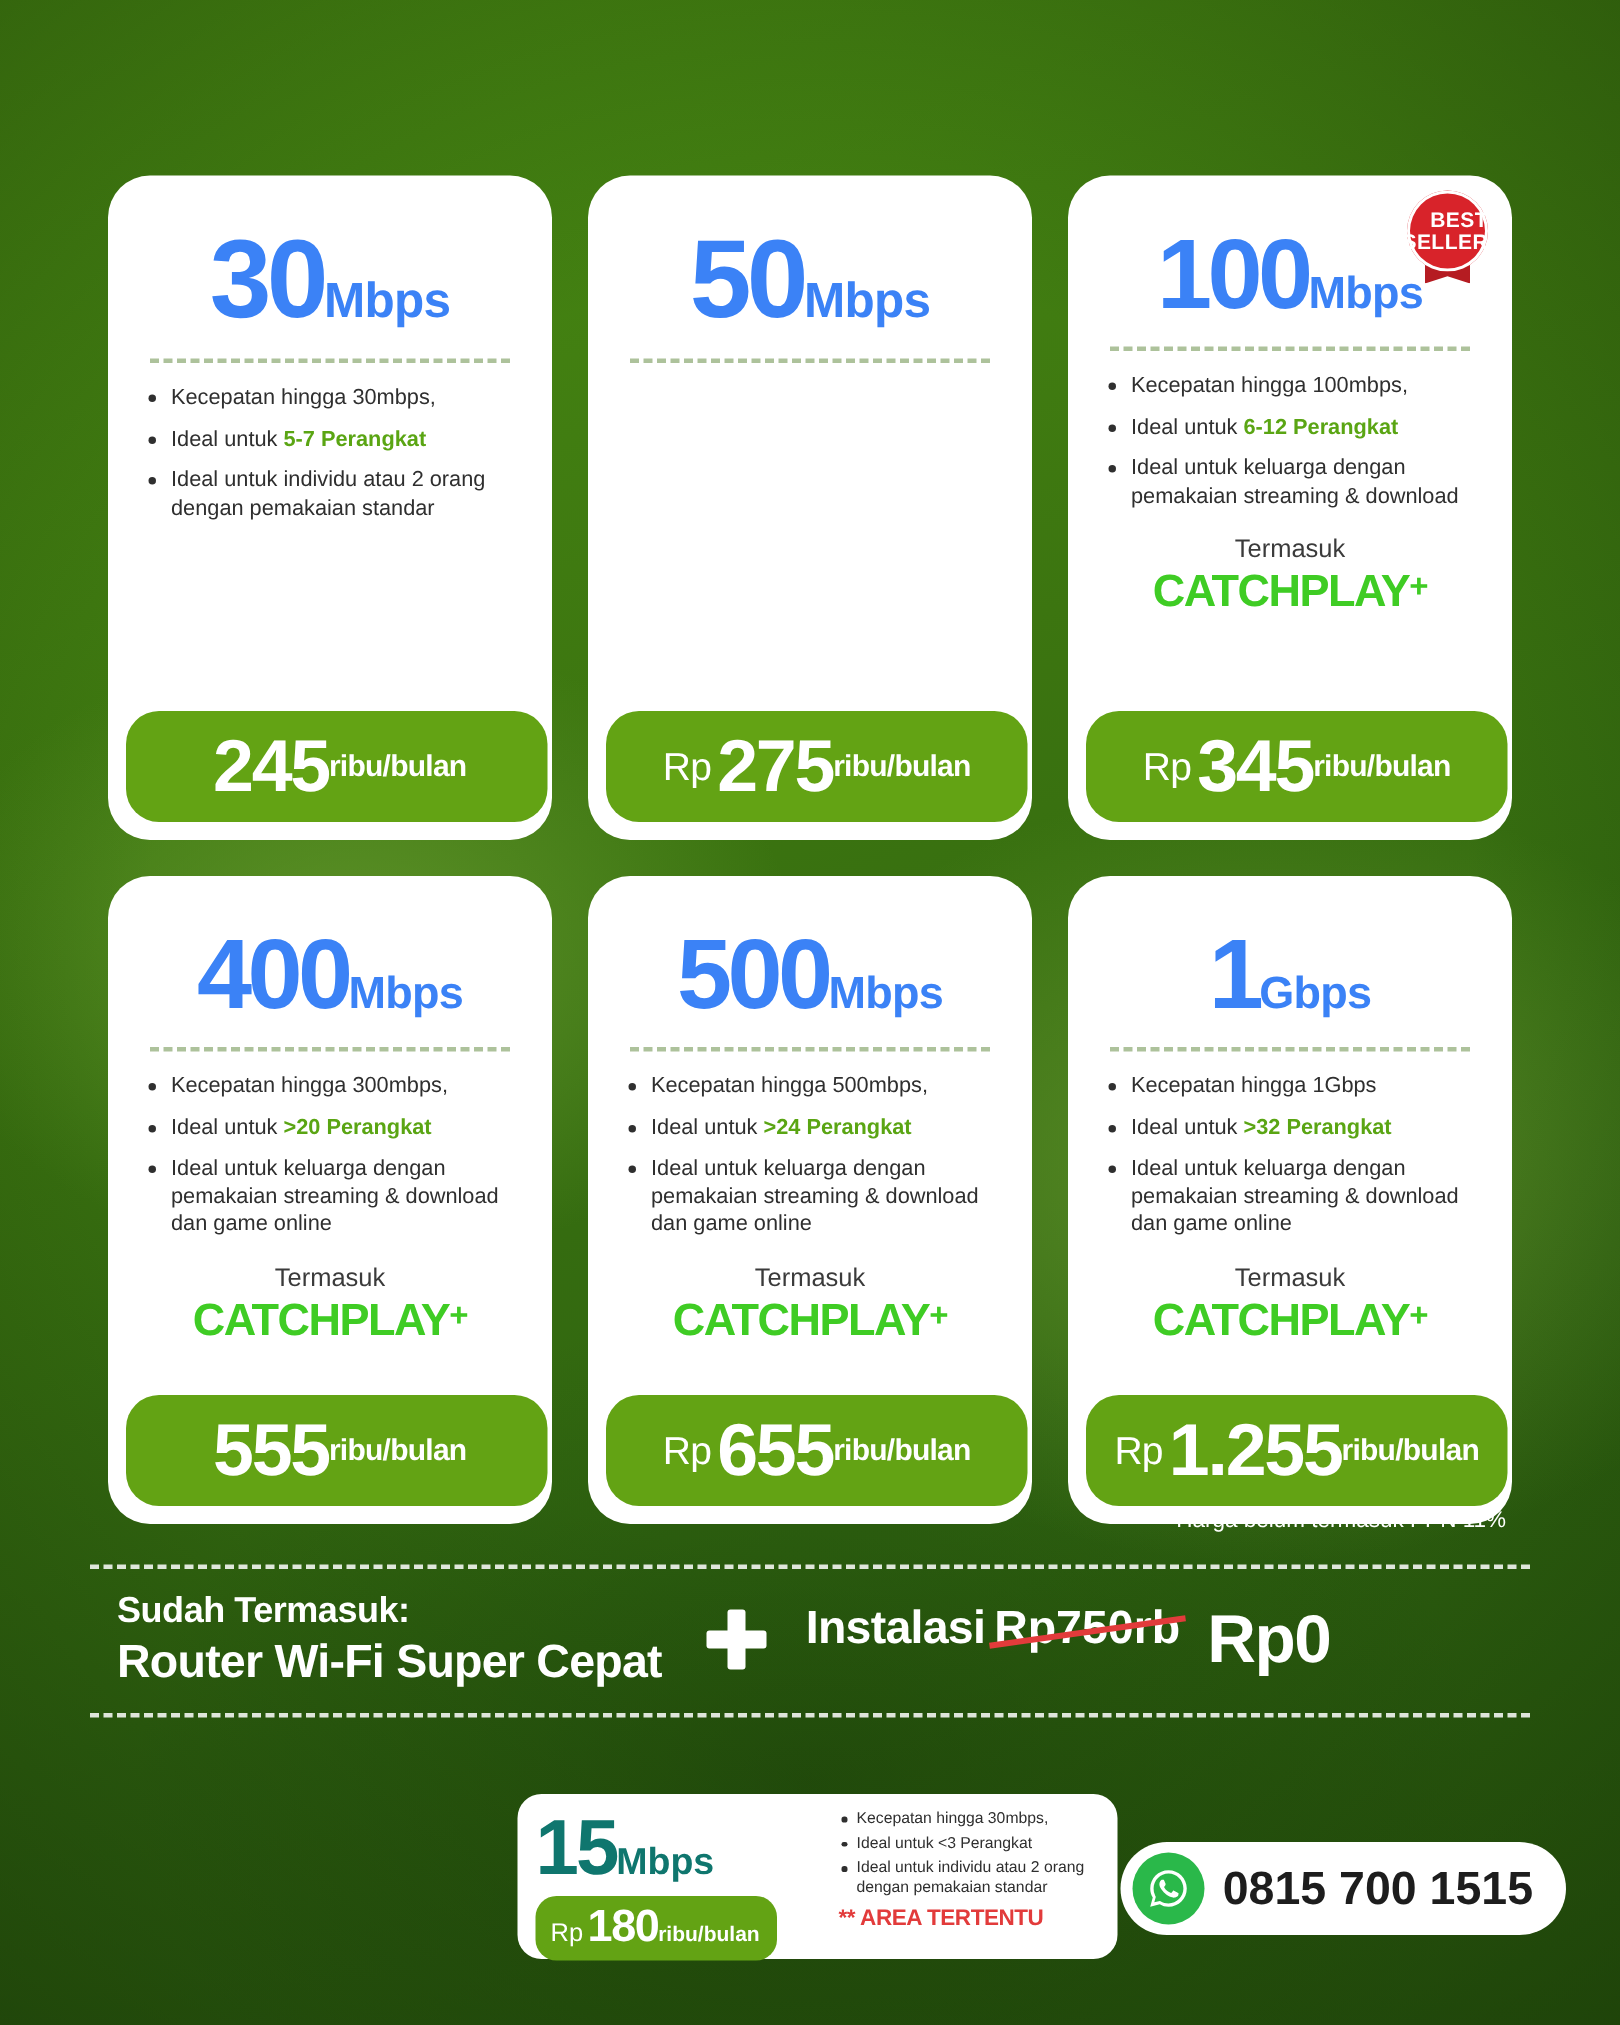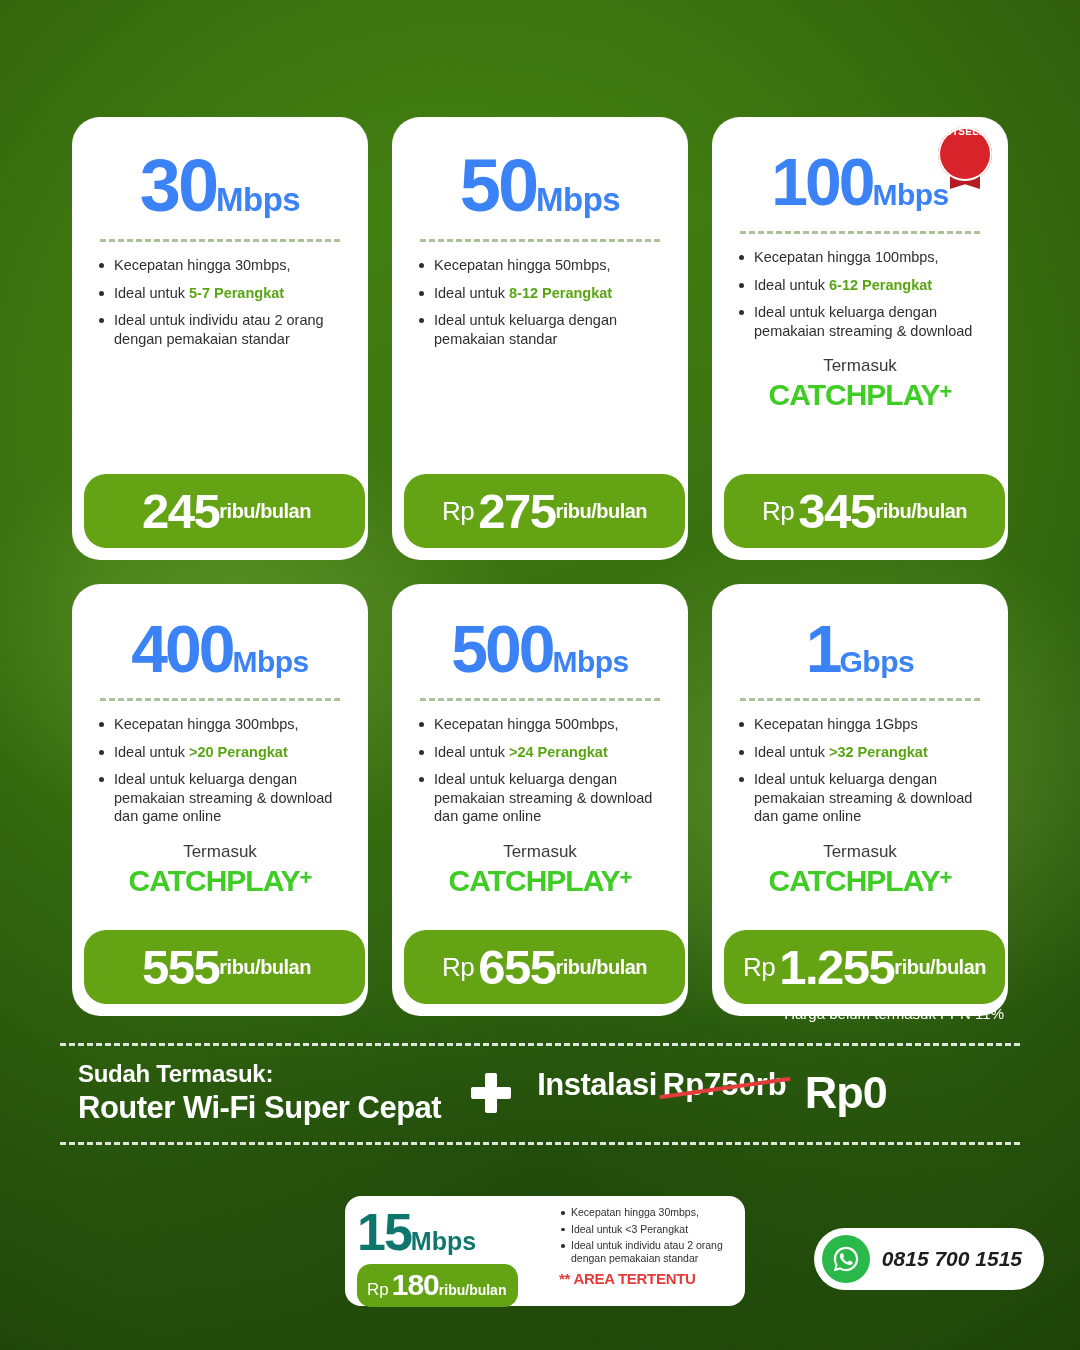--- a/index.html
+++ b/index.html
@@ -137,23 +137,23 @@
     width: 54px; height: 54px;
   }
   .badge .disc {
     position: absolute; inset: 0;
     background: #d8232a;
     border-radius: 50%;
     box-shadow: 0 0 0 2px #fff inset;
   }
   .badge .txt {
     position: absolute; inset: 0;
-    display: flex; flex-direction: row;
-    align-items: flex-start; justify-content: center;
-    color: #fff; font-size: 10px; font-weight: bold;
+    display: flex; flex-direction: column;
+    align-items: flex-end; justify-content: center;
+    color: #fff; font-size: 14px; font-weight: bold;
     line-height: 1.05; letter-spacing: .3px;
   }
   .badge .tail {
     position: absolute;
     left: 12px; bottom: -8px;
     width: 30px; height: 16px;
     background: #b51c22;
     clip-path: polygon(0 0, 100% 0, 100% 100%, 50% 70%, 0 100%);
   }
 
@@ -260,21 +260,21 @@
     align-items: center;
     padding: 0 22px 0 8px;
   }
   .wa-icon {
     width: 48px; height: 48px; border-radius: 50%;
     background: #2ab84a;
     display: flex; align-items: center; justify-content: center;
     margin-right: 12px;
     flex: 0 0 auto;
   }
-  .wa-num { font-size: 21px; font-weight: bold; color: #1d1d1d; letter-spacing: 0px; font-style: italic; }
+  .wa-num { font-size: 31px; font-weight: bold; color: #1d1d1d; letter-spacing: 0px; }
 </style>
 </head>
 <body>
 
 <div class="page">
   <div class="bg-blur"></div>
   <div class="bg-vignette"></div>
 
   <h1 class="headline">Paket internet yang #BerasaKoneksinya</h1>
 
@@ -295,25 +295,20 @@
           <span class="amt">245</span>
           <span class="per">ribu/bulan</span>
       </div>
     </div>
 
     <div class="card">
       <div class="speed">
         <span class="num">50</span><span class="unit">Mbps</span>
       </div>
       <div class="divider"></div>
-      <ul class="features">
-        <li><span>Kecepatan hingga 50mbps,</span></li>
-        <li><span>Ideal untuk </span><span class="hl">8-12 Perangkat</span></li>
-        <li><span>Ideal untuk keluarga dengan pemakaian standar</span></li>
-      </ul>
       <div class="price">
         <span class="rp">Rp</span>
           <span class="amt">275</span>
           <span class="per">ribu/bulan</span>
       </div>
     </div>
 
     <div class="card">
       <div class="badge">
         <div class="tail"></div>

